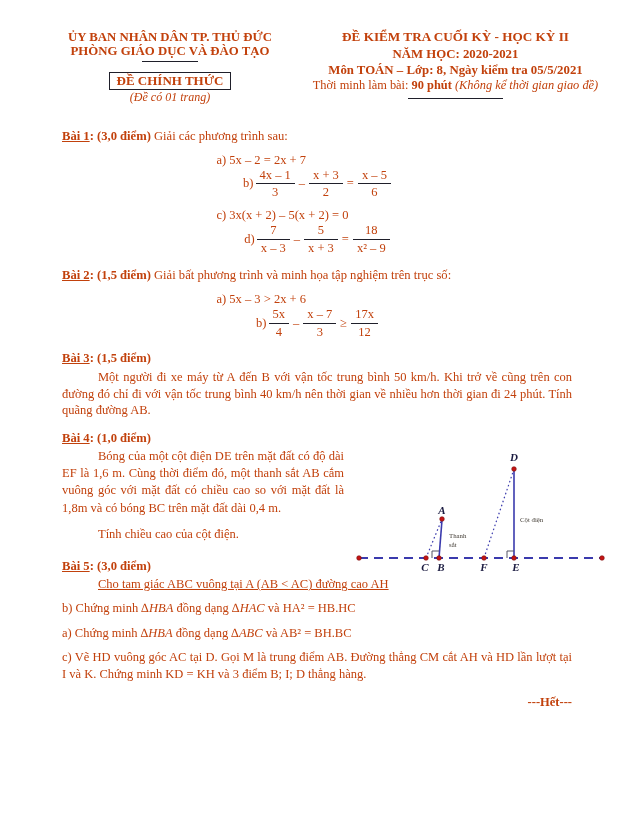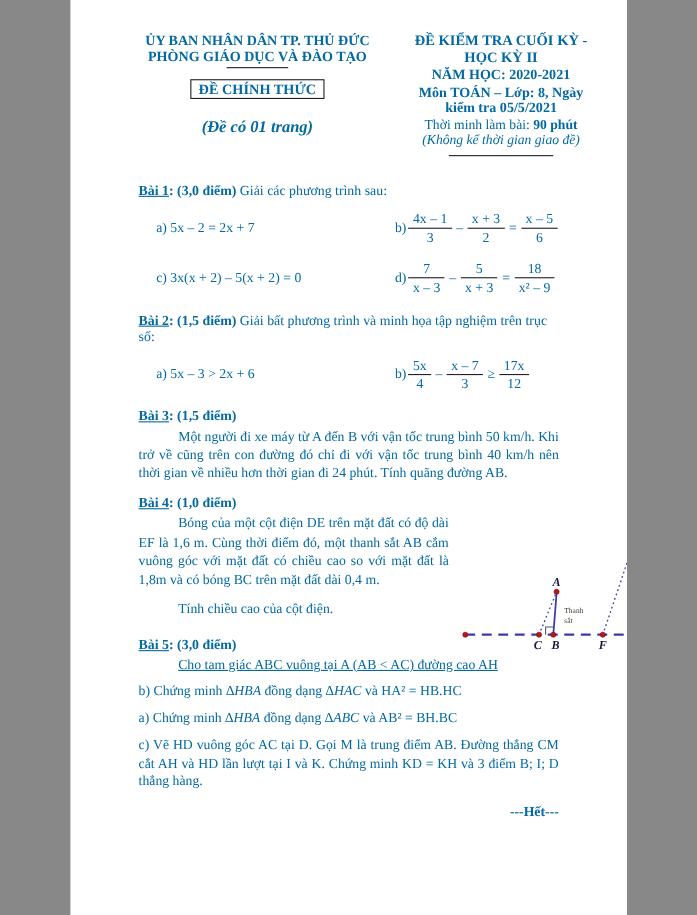--- a/index.html
+++ b/index.html
@@ -1,44 +1,44 @@
 <!DOCTYPE html>
 <html><head>
 <meta charset="utf-8">
 <style>
   html,body{margin:0;padding:0;background:#888;}
   .page{
-    width:506px;height:832px;background:#ffffff;position:relative;
-    font-family:"Liberation Serif", serif;color:#0369a1;font-size:12.5px;
+    width:634px;height:832px;background:#ffffff;position:relative;
+    font-family:"Liberation Serif", serif;color:#c2410c;font-size:12.5px;
     margin:0 auto;overflow:hidden;
   }
   .b{font-weight:bold;}
   .i{font-style:italic;}
   .u{text-decoration:underline;}
   
   .header{display:flex;padding:30px 28px 0 45px;}
   .h-left{width:250px;text-align:center;line-height:1.12;}
   .h-left .h-line{font-weight:bold;font-size:12.8px;}
   .underline-short{width:56px;border-bottom:1.5px solid #1f1f2a;margin:2px auto 6px;}
   .stamp-box{display:inline-block;border:1.6px solid #1f1f2a;padding:1px 7px;font-weight:bold;font-size:13px;margin-top:4px;}
-  .h-note{font-style:italic;font-weight:bold;font-size:15px;margin-top:18px;}
+  .h-note{font-style:italic;font-weight:normal;font-size:12px;margin-top:1px;}
   .h-right{flex:1;margin-left:10px;text-align:center;line-height:1.1;}
   .h-right .r1{font-weight:bold;font-size:13.2px;}
   .h-right .r2,.h-right .r3{font-weight:bold;font-size:12.8px;margin-top:2px;}
   .h-right .r4{font-size:12.4px;margin-top:2px;}
   .underline-mid{width:95px;border-bottom:1.5px solid #1f1f2a;margin:6px auto 0;}
   
   .body{padding:0 62px;}
   .bai-head{margin:0;font-size:12.6px;}
   .sec-1{margin-top:24px;}
   .sec-2{margin-top:13px;}
   .sec-3{margin-top:12px;}
   .sec-4{margin-top:12px;}
   .sec-5{margin-top:16px;}
-  .eq-row{display:flex;align-items:center;margin-top:9px;min-height:24px;}
+  .eq-row{display:flex;align-items:center;margin-top:9px;min-height:24px;flex-direction:column;}
   .eq-row.tall{min-height:36px;}
   .eq-left{width:217px;margin-left:16px;flex:0 0 auto;}
   .frac-eq{display:inline-flex;align-items:center;}
   .frac-eq .lab{margin-right:2px;}
   .frac-eq .op{margin:0 4px;}
   .frac{display:inline-block;text-align:center;vertical-align:middle;line-height:1.15;}
   .frac .num{display:block;padding:0 4px 1px;border-bottom:1.2px solid #1f1f2a;}
   .frac .den{display:block;padding:1px 4px 0;}
   .para{margin:3px 0 0;text-align:justify;text-indent:36px;line-height:1.33;}
   .bai4-wrap{display:flex;margin-top:2px;}

